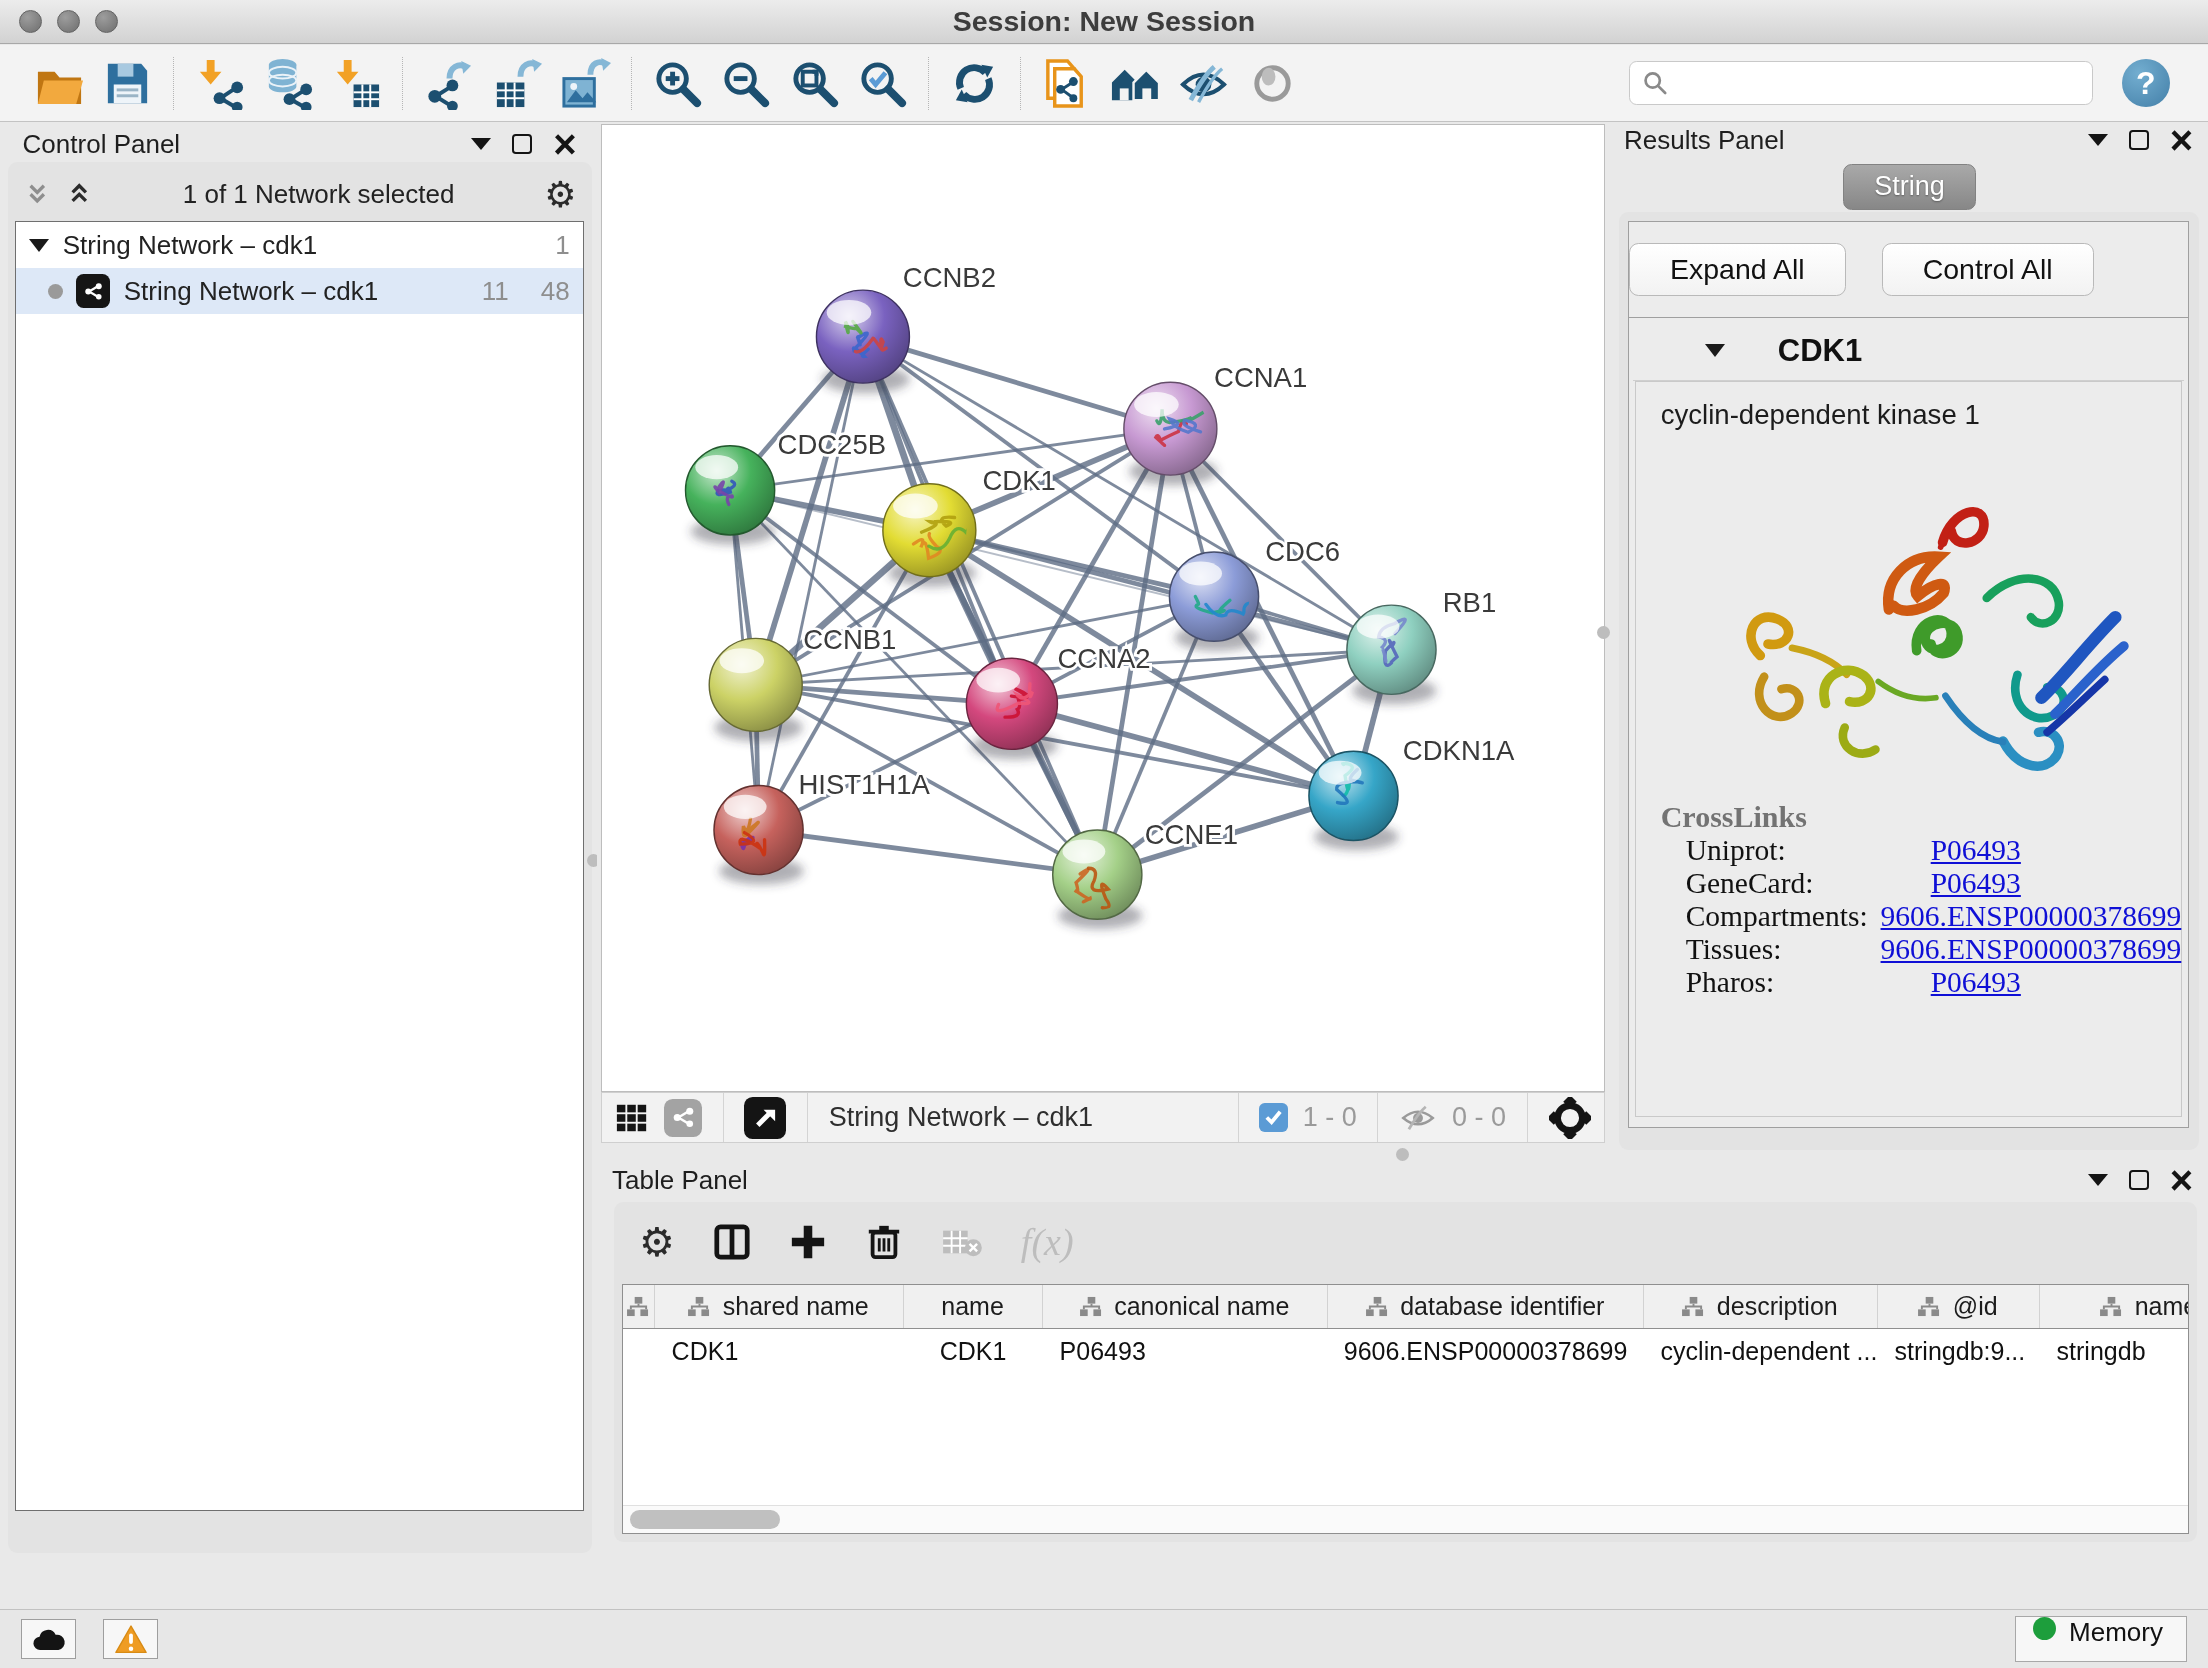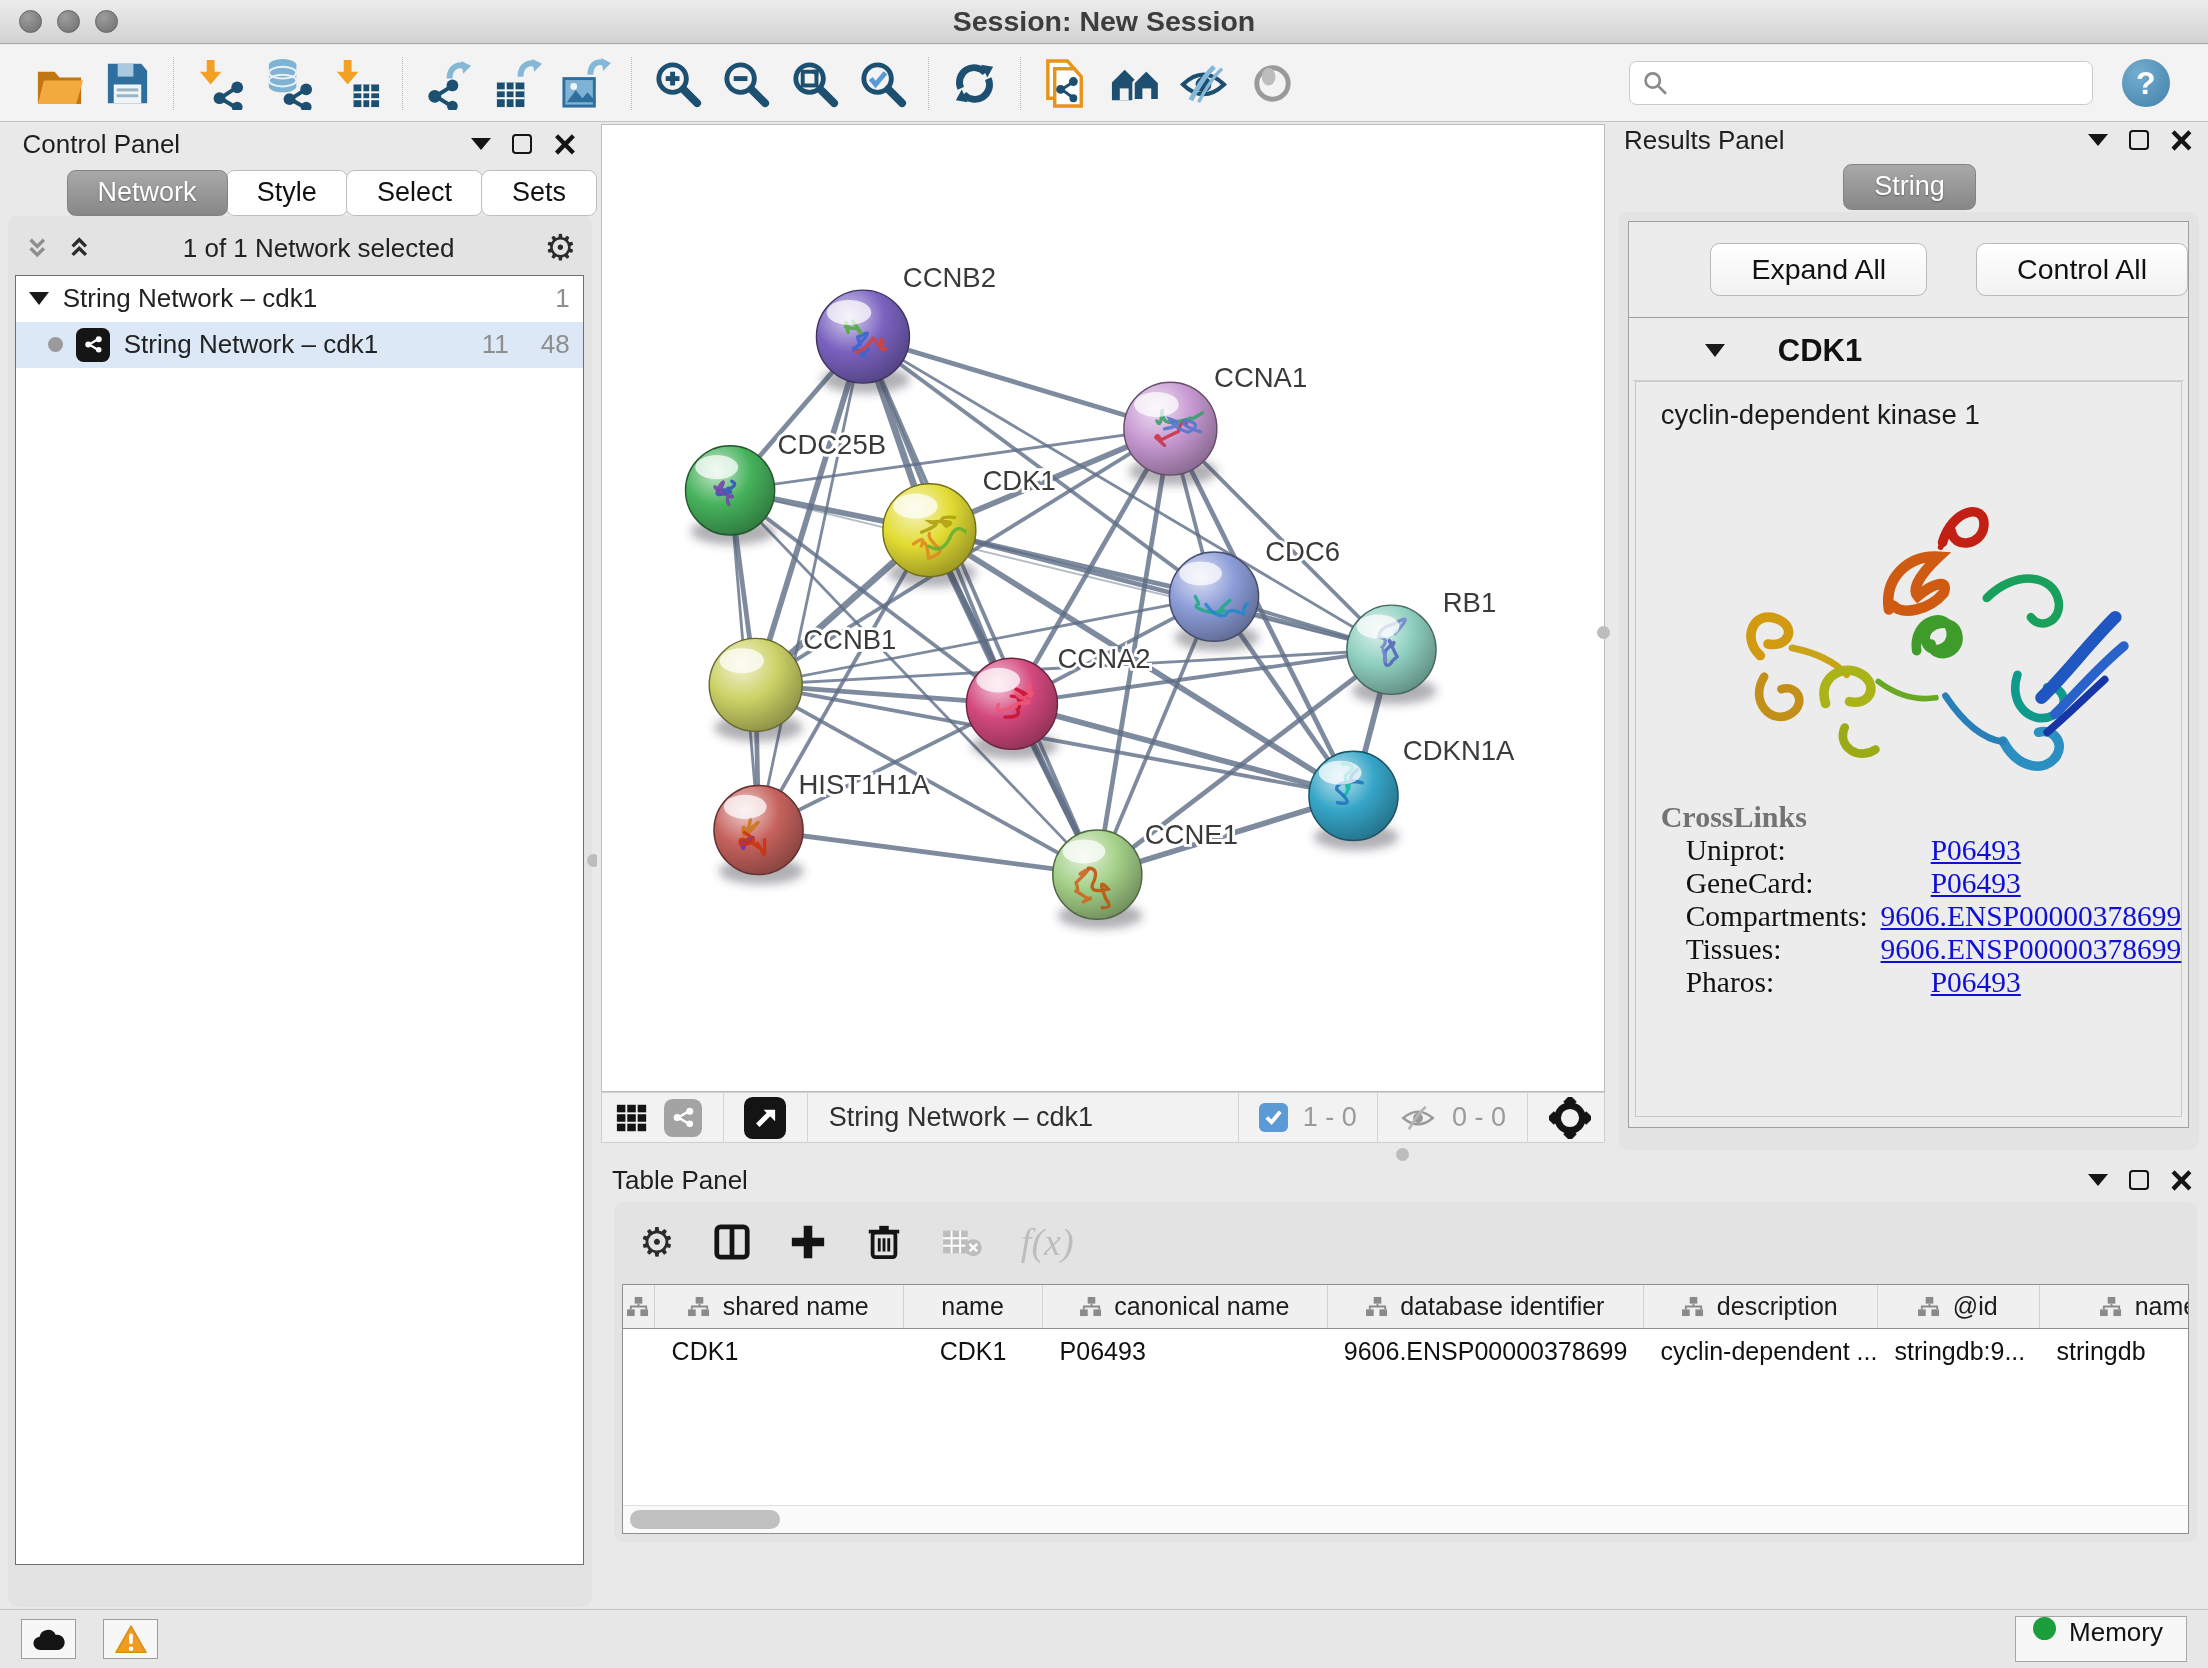--- a/index.html
+++ b/index.html
@@ -67,21 +67,21 @@
   .ns-count { font-size:27px; color:#9a9a9a; }
   .gray-share { width:38px; height:38px; border-radius:8.6px; background:#a3a3a3; display:flex; align-items:center; justify-content:center; }
   .black-arrow { width:42px; height:42px; border-radius:8.6px; background:#141414; display:flex; align-items:center; justify-content:center; }
   .checkbox-blue { width:28.5px; height:28.5px; border-radius:5.7px; background:#5b9bd5; display:flex; align-items:center; justify-content:center; }
   .splitter-dot { position:absolute; width:13.3px; height:13.3px; border-radius:50%; background:#bdbdbd; }
 
   
   #results-panel { position:absolute; left:1609px; top:122px; width:599px; height:1041px; }
   #results-panel .tabs { justify-content:center; margin-top:5.7px; }
   .rp-body { margin:1.9px 9.5px 0 9.5px; height:938px; padding:9.5px; }
-  .rp-actions { border:1.9px solid #9f9f9f; background:#ececec; height:97px; display:flex; align-items:center; justify-content:flex-end; gap:49px; }
+  .rp-actions { border:1.9px solid #9f9f9f; background:#ececec; height:97px; display:flex; align-items:center; justify-content:flex-start; gap:36px; }
   .btn { background:linear-gradient(#ffffff,#f2f2f2); border:1px solid #b9b9b9; border-radius:9.5px; height:53px;
     padding:0 40px; font-size:28.5px; display:flex; align-items:center; color:#111; }
   .rp-entry { border:1.9px solid #9f9f9f; border-top:none; background:#ececec; height:810px; padding:3.8px; }
   .entry-head { height:59px; display:flex; align-items:center; gap:53px; padding-left:72px; border-bottom:1.9px solid #cfcfcf; }
   .entry-name { font-size:31px; font-weight:bold; color:#111; }
   .entry-body { border:1.9px solid #c9c9c9; margin:0 1.9px; height:736px; padding:17px 0 0 25px; background:#ececec; }
   .entry-desc { font-size:27.6px; color:#1c1c1c; }
   .structure { margin:25px auto 9.5px auto; display:block; }
   .crosslinks { font-family:"Liberation Serif", serif; margin-top:13.3px; }
   .crosslinks .cl-title { font-size:30px; font-weight:bold; color:#737373; }
@@ -308,26 +308,20 @@
 </div>
 
 <div id="control-panel">
   <div class="panel-head">
     <span>Control Panel</span>
     <span class="ph-icons">
       <span class="tri-down"></span>
       <span class="float-box"></span>
       <span class="close-x">×</span>
     </span>
-  </div>
-  <div class="tabs">
-    <div class="tab selected">Network</div>
-    <div class="tab">Style</div>
-    <div class="tab">Select</div>
-    <div class="tab">Sets</div>
   </div>
   <div class="gray-box cp-body">
     <div class="netlist-head">
       <svg width="28.5" height="28.5" viewBox="0 0 30 30">
         <polyline points="8,6 15,13 22,6" fill="none" stroke="#8e8e8e" stroke-width="3.5"></polyline>
         <polyline points="8,15 15,22 22,15" fill="none" stroke="#8e8e8e" stroke-width="3.5"></polyline>
       </svg>
       <svg width="28.5" height="28.5" viewBox="0 0 30 30" style="margin-left:13.3px">
         <polyline points="8,13 15,6 22,13" fill="none" stroke="#2b2b2b" stroke-width="3.5"></polyline>
         <polyline points="8,22 15,15 22,22" fill="none" stroke="#2b2b2b" stroke-width="3.5"></polyline>

